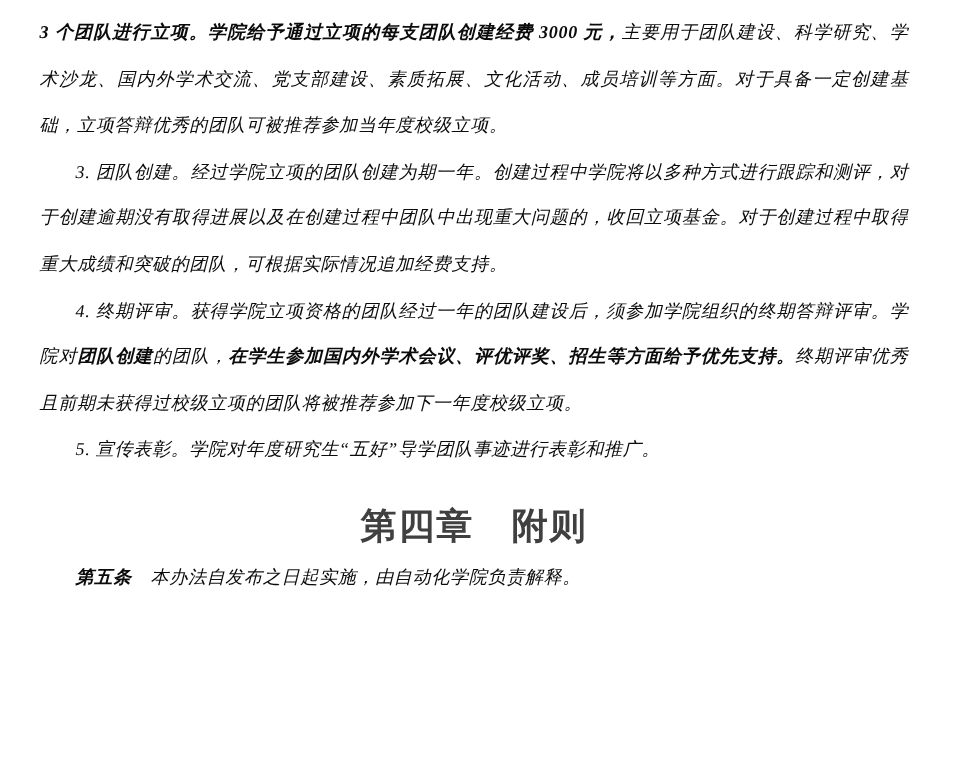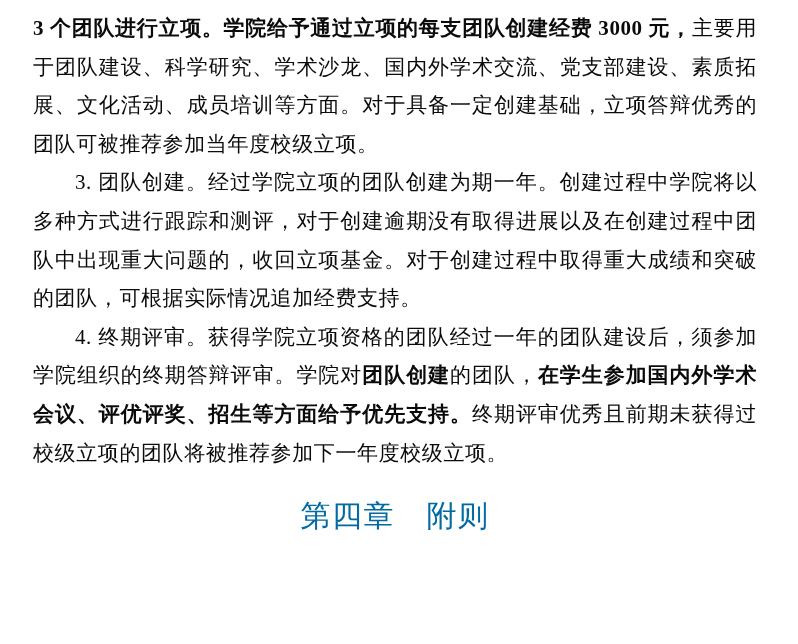--- a/index.html
+++ b/index.html
@@ -13,58 +13,65 @@
     width: 798px;
     height: 644px;
     overflow: hidden;
     background: #ffffff;
     padding: 9px 41px 0 33px;
     color: #0b0b0b;
     font-family: "Liberation Serif", "DejaVu Serif", serif;
   }
   .para {
     margin: 0;
-    font-size: 21px;
+    font-size: 15px;
     line-height: 38.6px;
     letter-spacing: 0.6px;
     text-align: justify;
     text-justify: inter-ideograph;
     word-break: break-all;
+    font-style: italic;
   }
   .para.indent {
     text-indent: 2em;
   }
   .para b {
     font-weight: bold;
   }
   .chapter-heading {
     margin: 22px 0 2px 0;
     text-align: center;
     font-family: "Liberation Sans", "DejaVu Sans", sans-serif;
-    font-weight: normal;
+    font-weight: bold;
     font-size: 30px;
     line-height: 44px;
     letter-spacing: 1.5px;
-    color: #0369a1;
+    color: #404040;
   }
 </style>
 </head>
 <body>
 
 <div class="page">
 
   <p class="para">
     <b>3 个团队进行立项。学院给予通过立项的每支团队创建经费 3000 元，</b><span>主要用于团队建设、科学研究、学术沙龙、国内外学术交流、党支部建设、素质拓展、文化活动、成员培训等方面。对于具备一定创建基础，立项答辩优秀的团队可被推荐参加当年度校级立项。</span>
   </p>
 
   <p class="para indent">
     <span>3. 团队创建。经过学院立项的团队创建为期一年。创建过程中学院将以多种方式进行跟踪和测评，对于创建逾期没有取得进展以及在创建过程中团队中出现重大问题的，收回立项基金。对于创建过程中取得重大成绩和突破的团队，可根据实际情况追加经费支持。</span>
   </p>
 
   <p class="para indent">
     <span>4. 终期评审。获得学院立项资格的团队经过一年的团队建设后，须参加学院组织的终期答辩评审。学院对</span><b>团队创建</b><span>的团队，</span><b>在学生参加国内外学术会议、评优评奖、招生等方面给予优先支持。</b><span>终期评审优秀且前期未获得过校级立项的团队将被推荐参加下一年度校级立项。</span>
   </p>
 
+  <p class="para indent">
+    <span>5. 宣传表彰。学院对年度研究生“五好”导学团队事迹进行表彰和推广。</span>
+  </p>
 
   <h2 class="chapter-heading">第四章　附则</h2>
 
+  <p class="para indent">
+    <b>第五条</b><span>　本办法自发布之日起实施，由自动化学院负责解释。</span>
+  </p>
 
 </div>
 
 </body></html>

